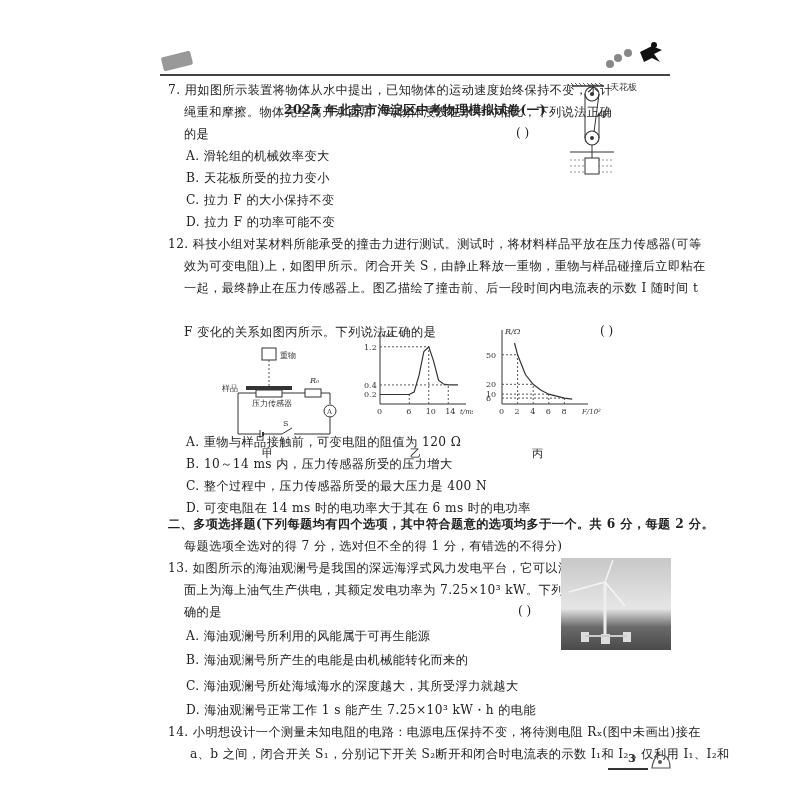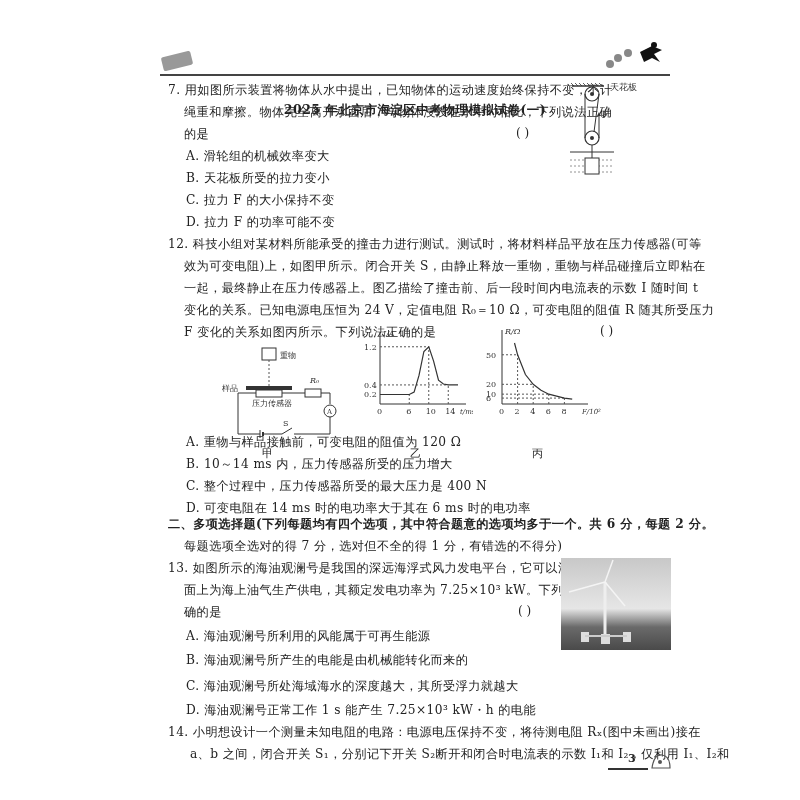--- a/index.html
+++ b/index.html
@@ -84,21 +84,20 @@
           <line x1="0" y1="84" x2="44" y2="84"></line>
           <line x1="0" y1="90" x2="44" y2="90"></line>
       </g>
       <rect x="15" y="76" width="14" height="16" fill="#fff" stroke="#333"></rect>
     </svg>
   </div>
 
   <div class="txt q" style="top:234px">12. 科技小组对某材料所能承受的撞击力进行测试。测试时，将材料样品平放在压力传感器(可等</div>
   <div class="txt ind" style="top:256px">效为可变电阻)上，如图甲所示。闭合开关 S，由静止释放一重物，重物与样品碰撞后立即粘在</div>
   <div class="txt ind" style="top:278px">一起，最终静止在压力传感器上。图乙描绘了撞击前、后一段时间内电流表的示数 I 随时间 t</div>
-  <div class="txt ind" style="top:300px">变化的关系。已知电源电压恒为 24 V，定值电阻 R₀＝10 Ω，可变电阻的阻值 R 随其所受压力</div>
   <div class="txt ind" style="top:322px">F 变化的关系如图丙所示。下列说法正确的是</div>
   <div class="paren" style="left:600px;top:324px">(      )</div>
 
   <div class="fig" style="left:200px;top:346px;width:140px;height:100px">
     <svg width="140" height="100" viewBox="0 0 140 100">
       <rect x="62" y="2" width="14" height="12" fill="#fff" stroke="#333"></rect>
       <text x="80" y="12" font-size="8" fill="#333" id="jia-weight">重物</text>
       <line x1="69" y1="14" x2="69" y2="40" stroke="#555" stroke-dasharray="2,2"></line>
       <rect x="46" y="40" width="46" height="4" fill="#333"></rect>
       <text x="22" y="45" font-size="8" fill="#333" id="jia-sample">样品</text>

